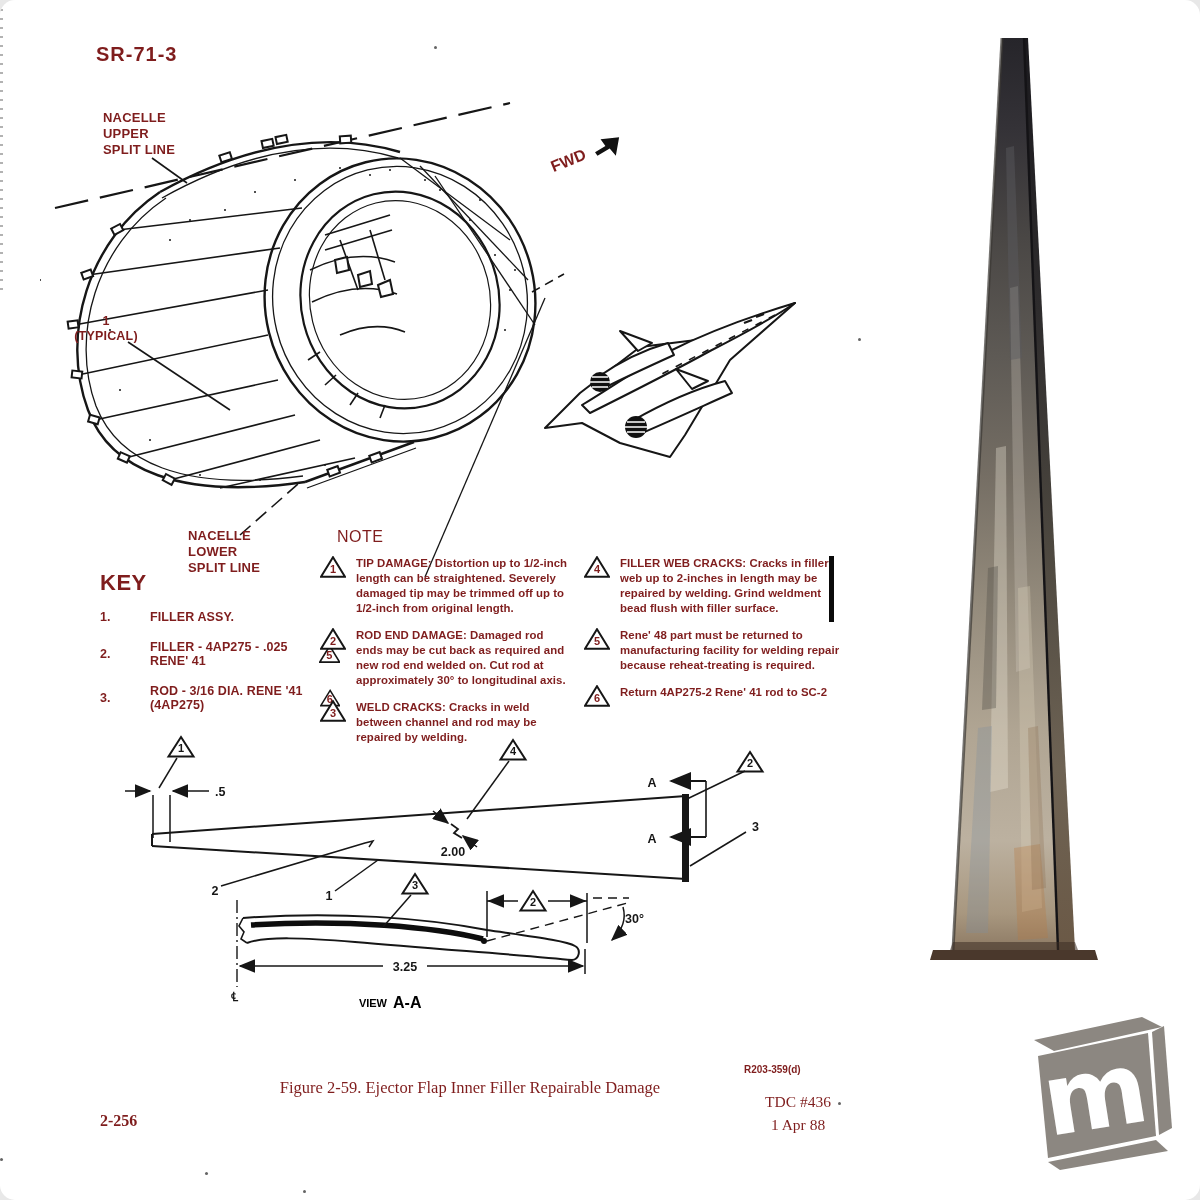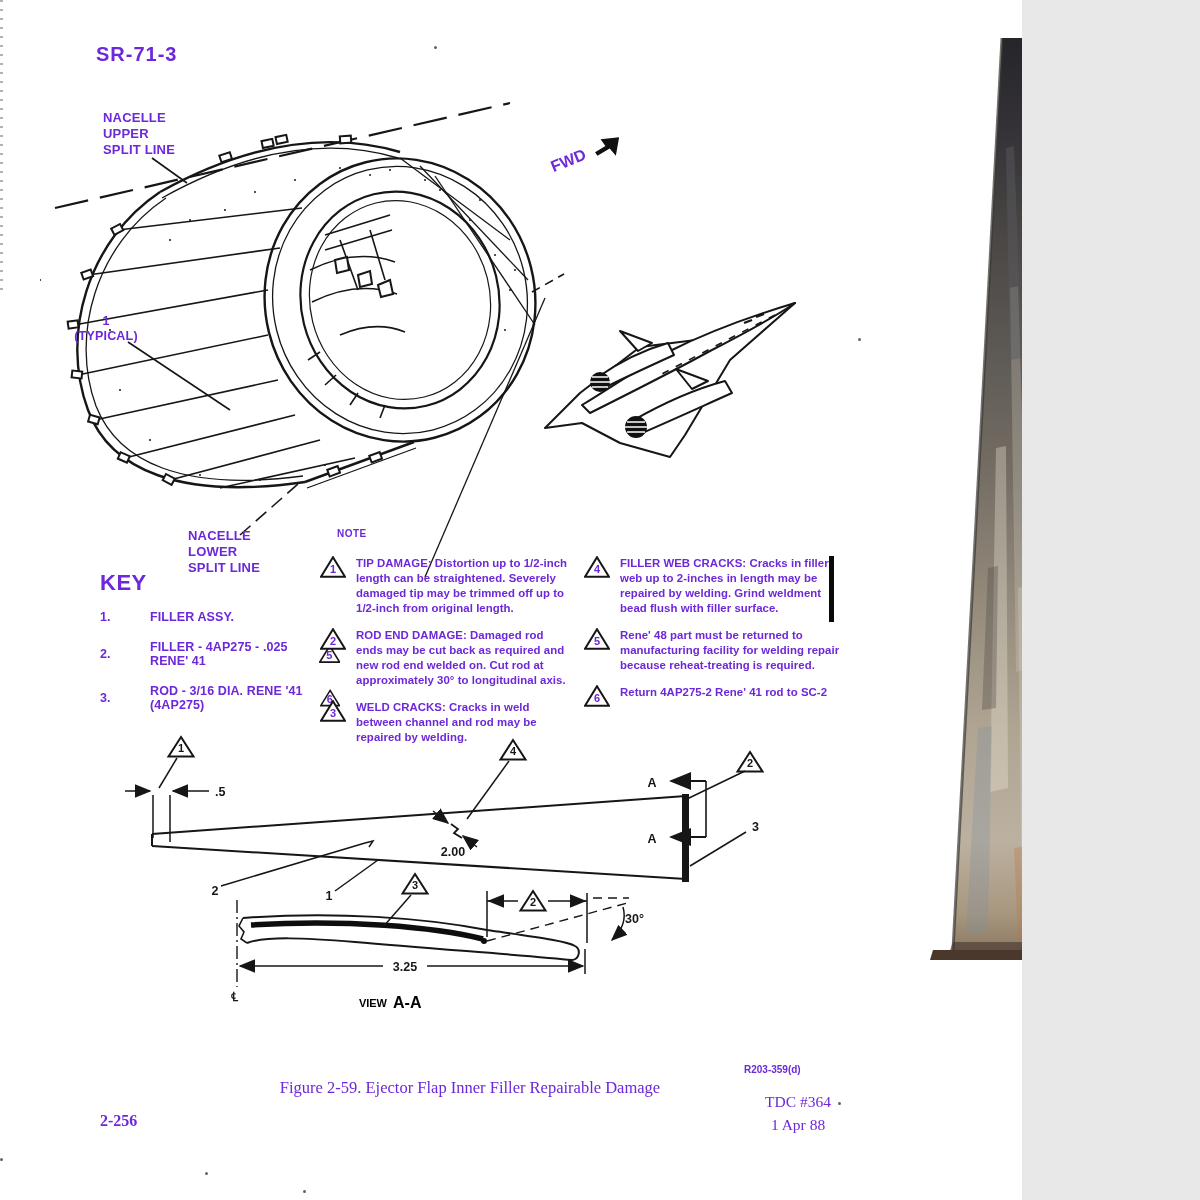--- a/index.html
+++ b/index.html
@@ -1,33 +1,33 @@
 <!DOCTYPE html>
 <html><head>
 <meta charset="utf-8">
 <style>
   html,body{margin:0;padding:0;background:#e8e8e8;}
-  .page{position:relative;width:1022px;height:1200px;background:#ffffff;overflow:hidden;
-        font-family:"Liberation Sans",sans-serif;color:#6d28d9;}
+  .page{position:relative;width:1200px;height:1200px;background:#ffffff;overflow:hidden;
+        font-family:"Liberation Sans",sans-serif;color:#7f1d1d;border-radius:15px;}
   svg{font-family:"Liberation Sans",sans-serif;}
   .abs{position:absolute;}
   .lbl{font-weight:700;line-height:1.22;letter-spacing:.2px;}
   .prelines{white-space:pre-line;}
   .doc-num{left:96px;top:42px;font-size:20px;font-weight:700;letter-spacing:1px;}
   .split-upper{left:103px;top:110px;font-size:13px;}
   .split-lower{left:188px;top:528px;font-size:13px;}
   .typical{left:66px;top:314px;font-size:12.5px;width:80px;text-align:center;}
   .fwd{left:548px;top:134px;width:100px;transform:rotate(-22deg);font-size:16px;font-weight:700;
        display:flex;align-items:center;gap:8px;}
   .key-block{left:100px;top:570px;width:240px;}
   .key-title{font-size:22px;font-weight:700;letter-spacing:.5px;margin-bottom:14px;}
   .key-item{font-size:12.5px;font-weight:700;margin-bottom:16px;display:flex;align-items:center;}
   .key-num{width:22px;flex:0 0 22px;}
   .key-text{letter-spacing:.1px;padding-left:28px;}
-  .note-title{left:337px;top:528px;font-size:10px;font-weight:700;letter-spacing:.5px;}
+  .note-title{left:337px;top:528px;font-size:16px;font-weight:400;letter-spacing:.5px;}
   .note-col{position:absolute;}
   .note-left{left:320px;top:556px;width:250px;}
   .note-right{left:584px;top:556px;width:258px;}
   .note-item{position:relative;padding-left:36px;margin-bottom:12px;font-size:11.4px;
              font-weight:700;line-height:1.32;letter-spacing:.05px;}
   .note-item .flag{position:absolute;left:0;top:0;}
   .flag{position:relative;display:inline-block;width:26px;height:22px;vertical-align:middle;}
   .flag svg{position:absolute;inset:0;width:100%;height:100%;}
   .tripath{fill:#fff;stroke:#161616;stroke-width:2px;}
   .flag b{position:absolute;left:0;right:0;top:6px;text-align:center;font-size:11px;font-weight:700;}
@@ -399,21 +399,21 @@
 
       <text x="272" y="292" text-anchor="end" font-size="11" font-weight="700">VIEW</text>
       <text x="278" y="293" font-size="16" font-weight="700">A-A</text>
     </g>
   </svg>
 
   <div class="abs ref-num">R203-359(d)</div>
 
   <div class="abs caption">Figure 2-59.  Ejector Flap Inner Filler Repairable Damage</div>
   <div class="abs tdc">
-    <div>TDC #364</div>
+    <div>TDC #436</div>
     <div>1 Apr 88</div>
   </div>
   <div class="abs page-num">2-256</div>
 
   <svg class="abs" style="left:918px;top:28px" width="192" height="944" viewBox="0 0 192 944">
     <defs>
       <linearGradient id="faceL" x1="0" y1="0" x2="0" y2="1">
         <stop offset="0" stop-color="#26252a"></stop>
         <stop offset="0.10" stop-color="#343237"></stop>
         <stop offset="0.22" stop-color="#4a4745"></stop>

